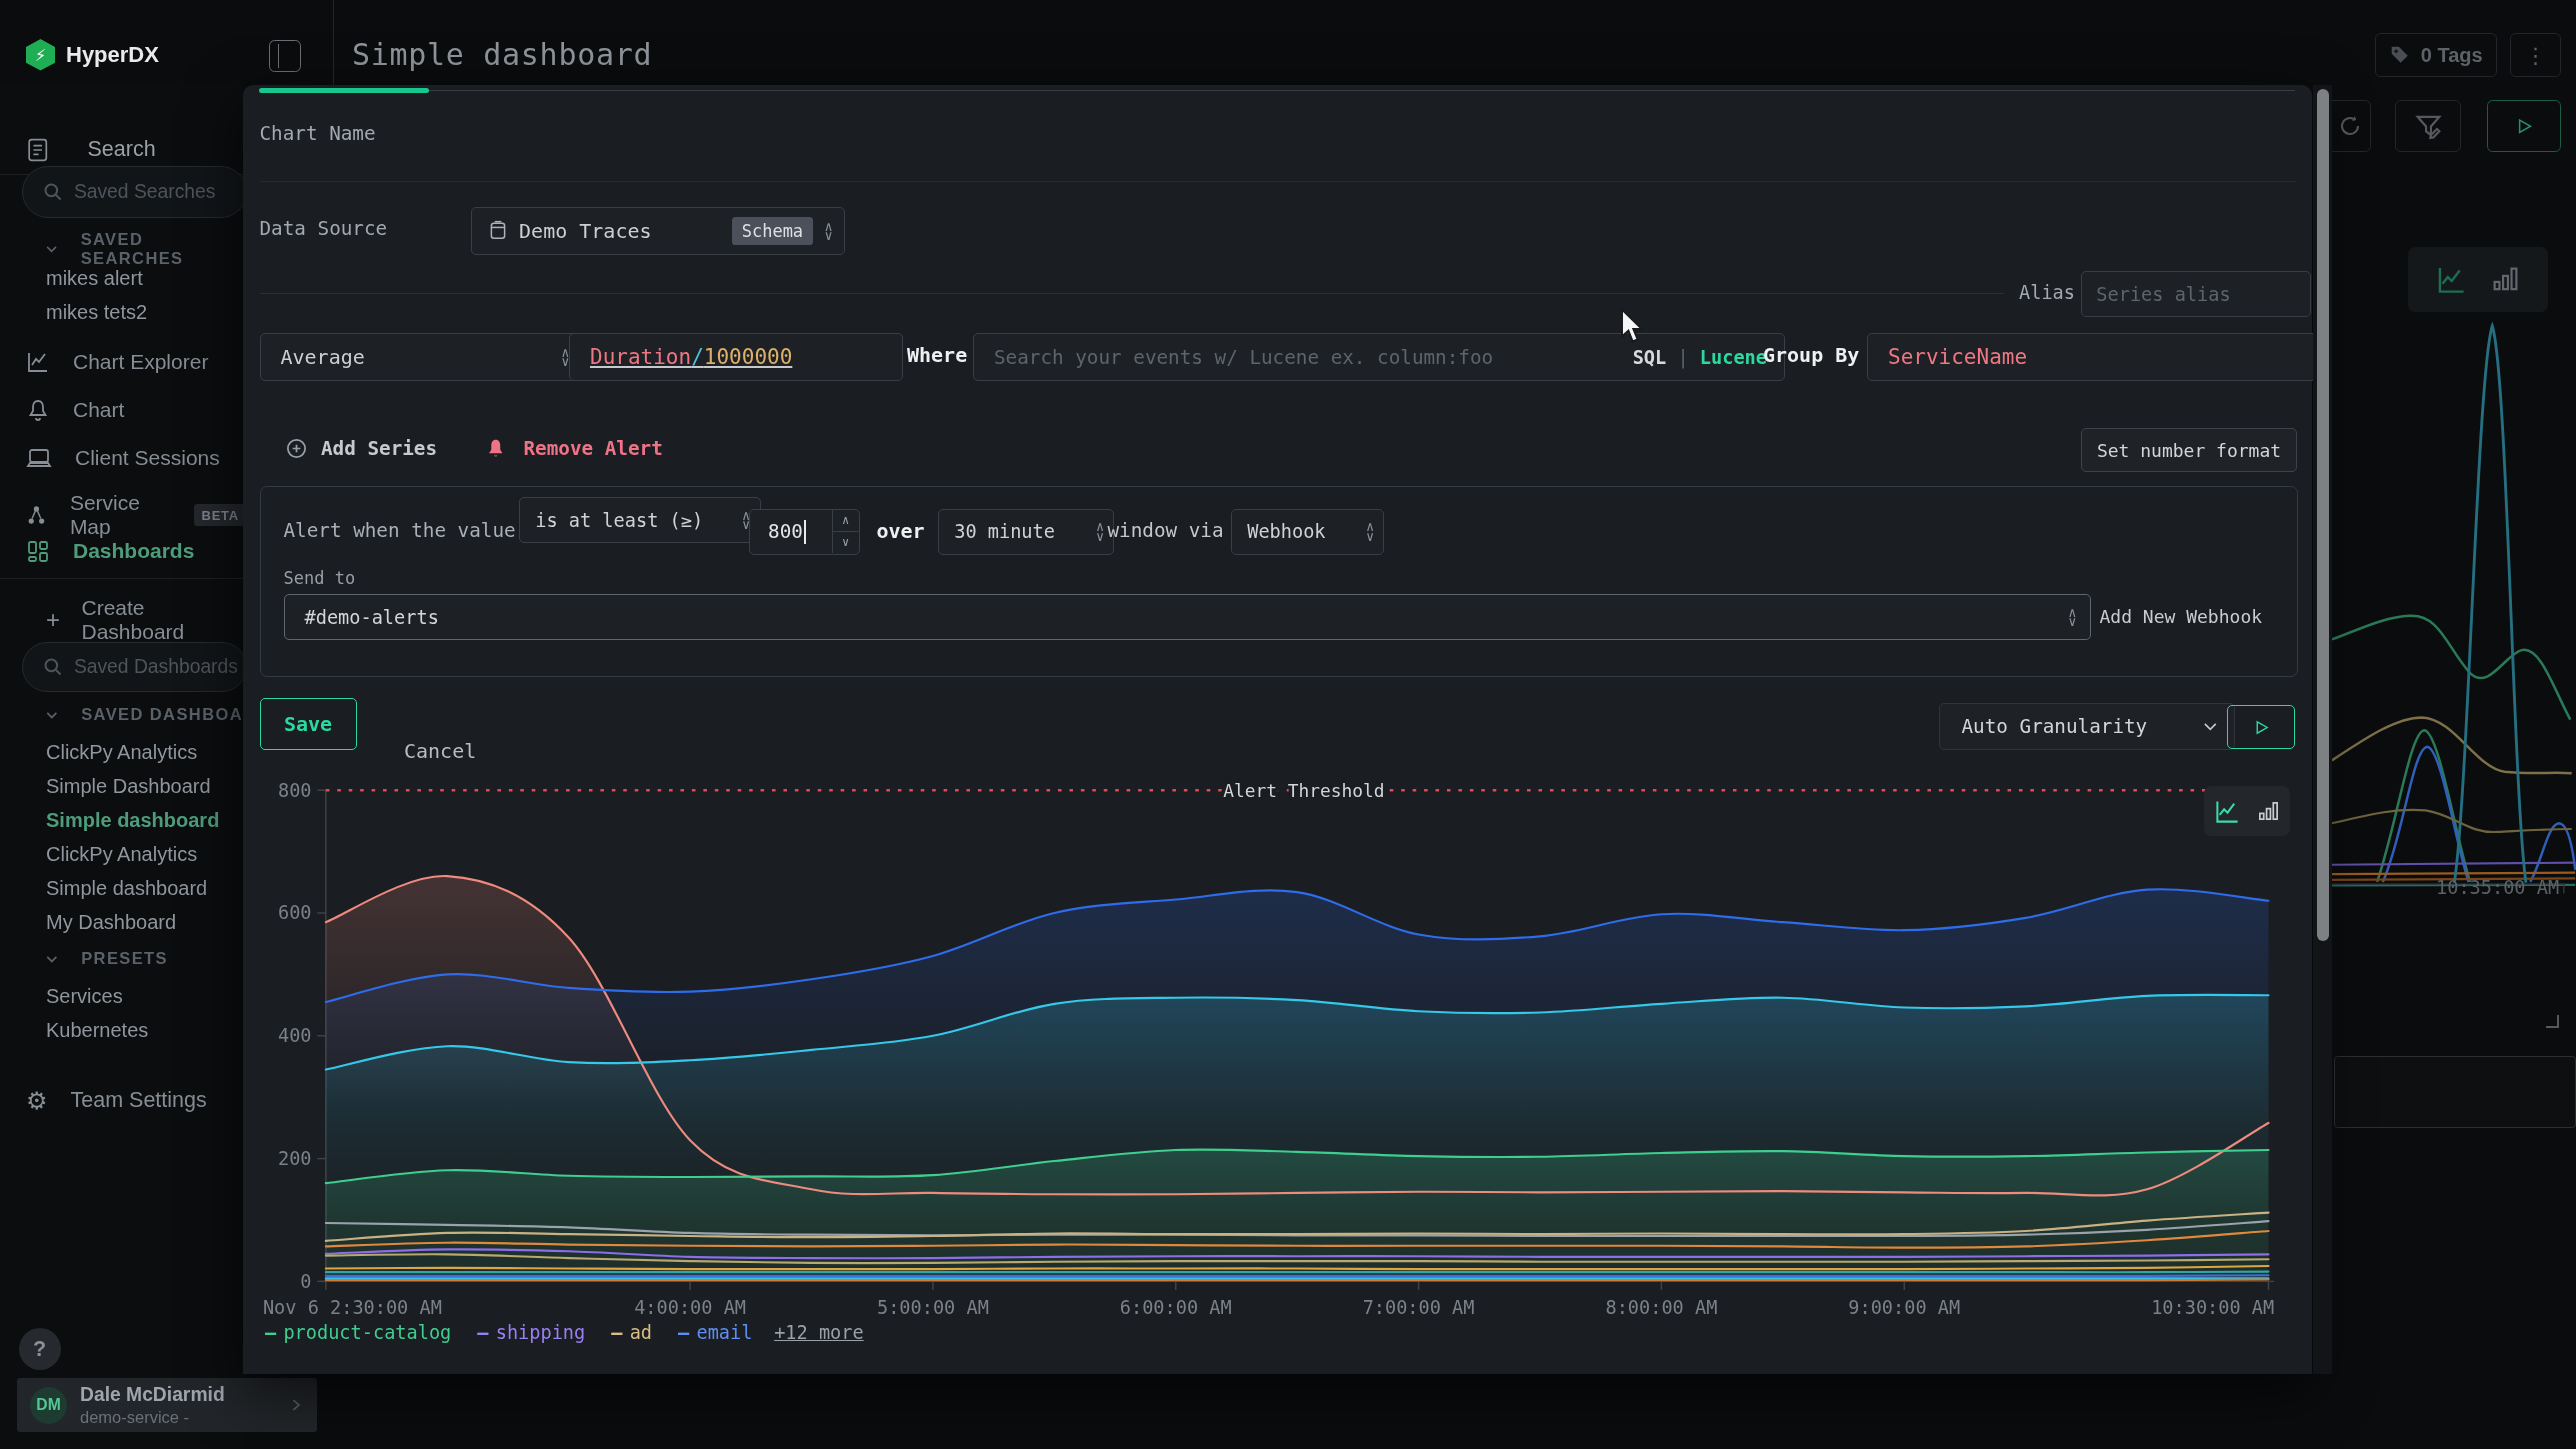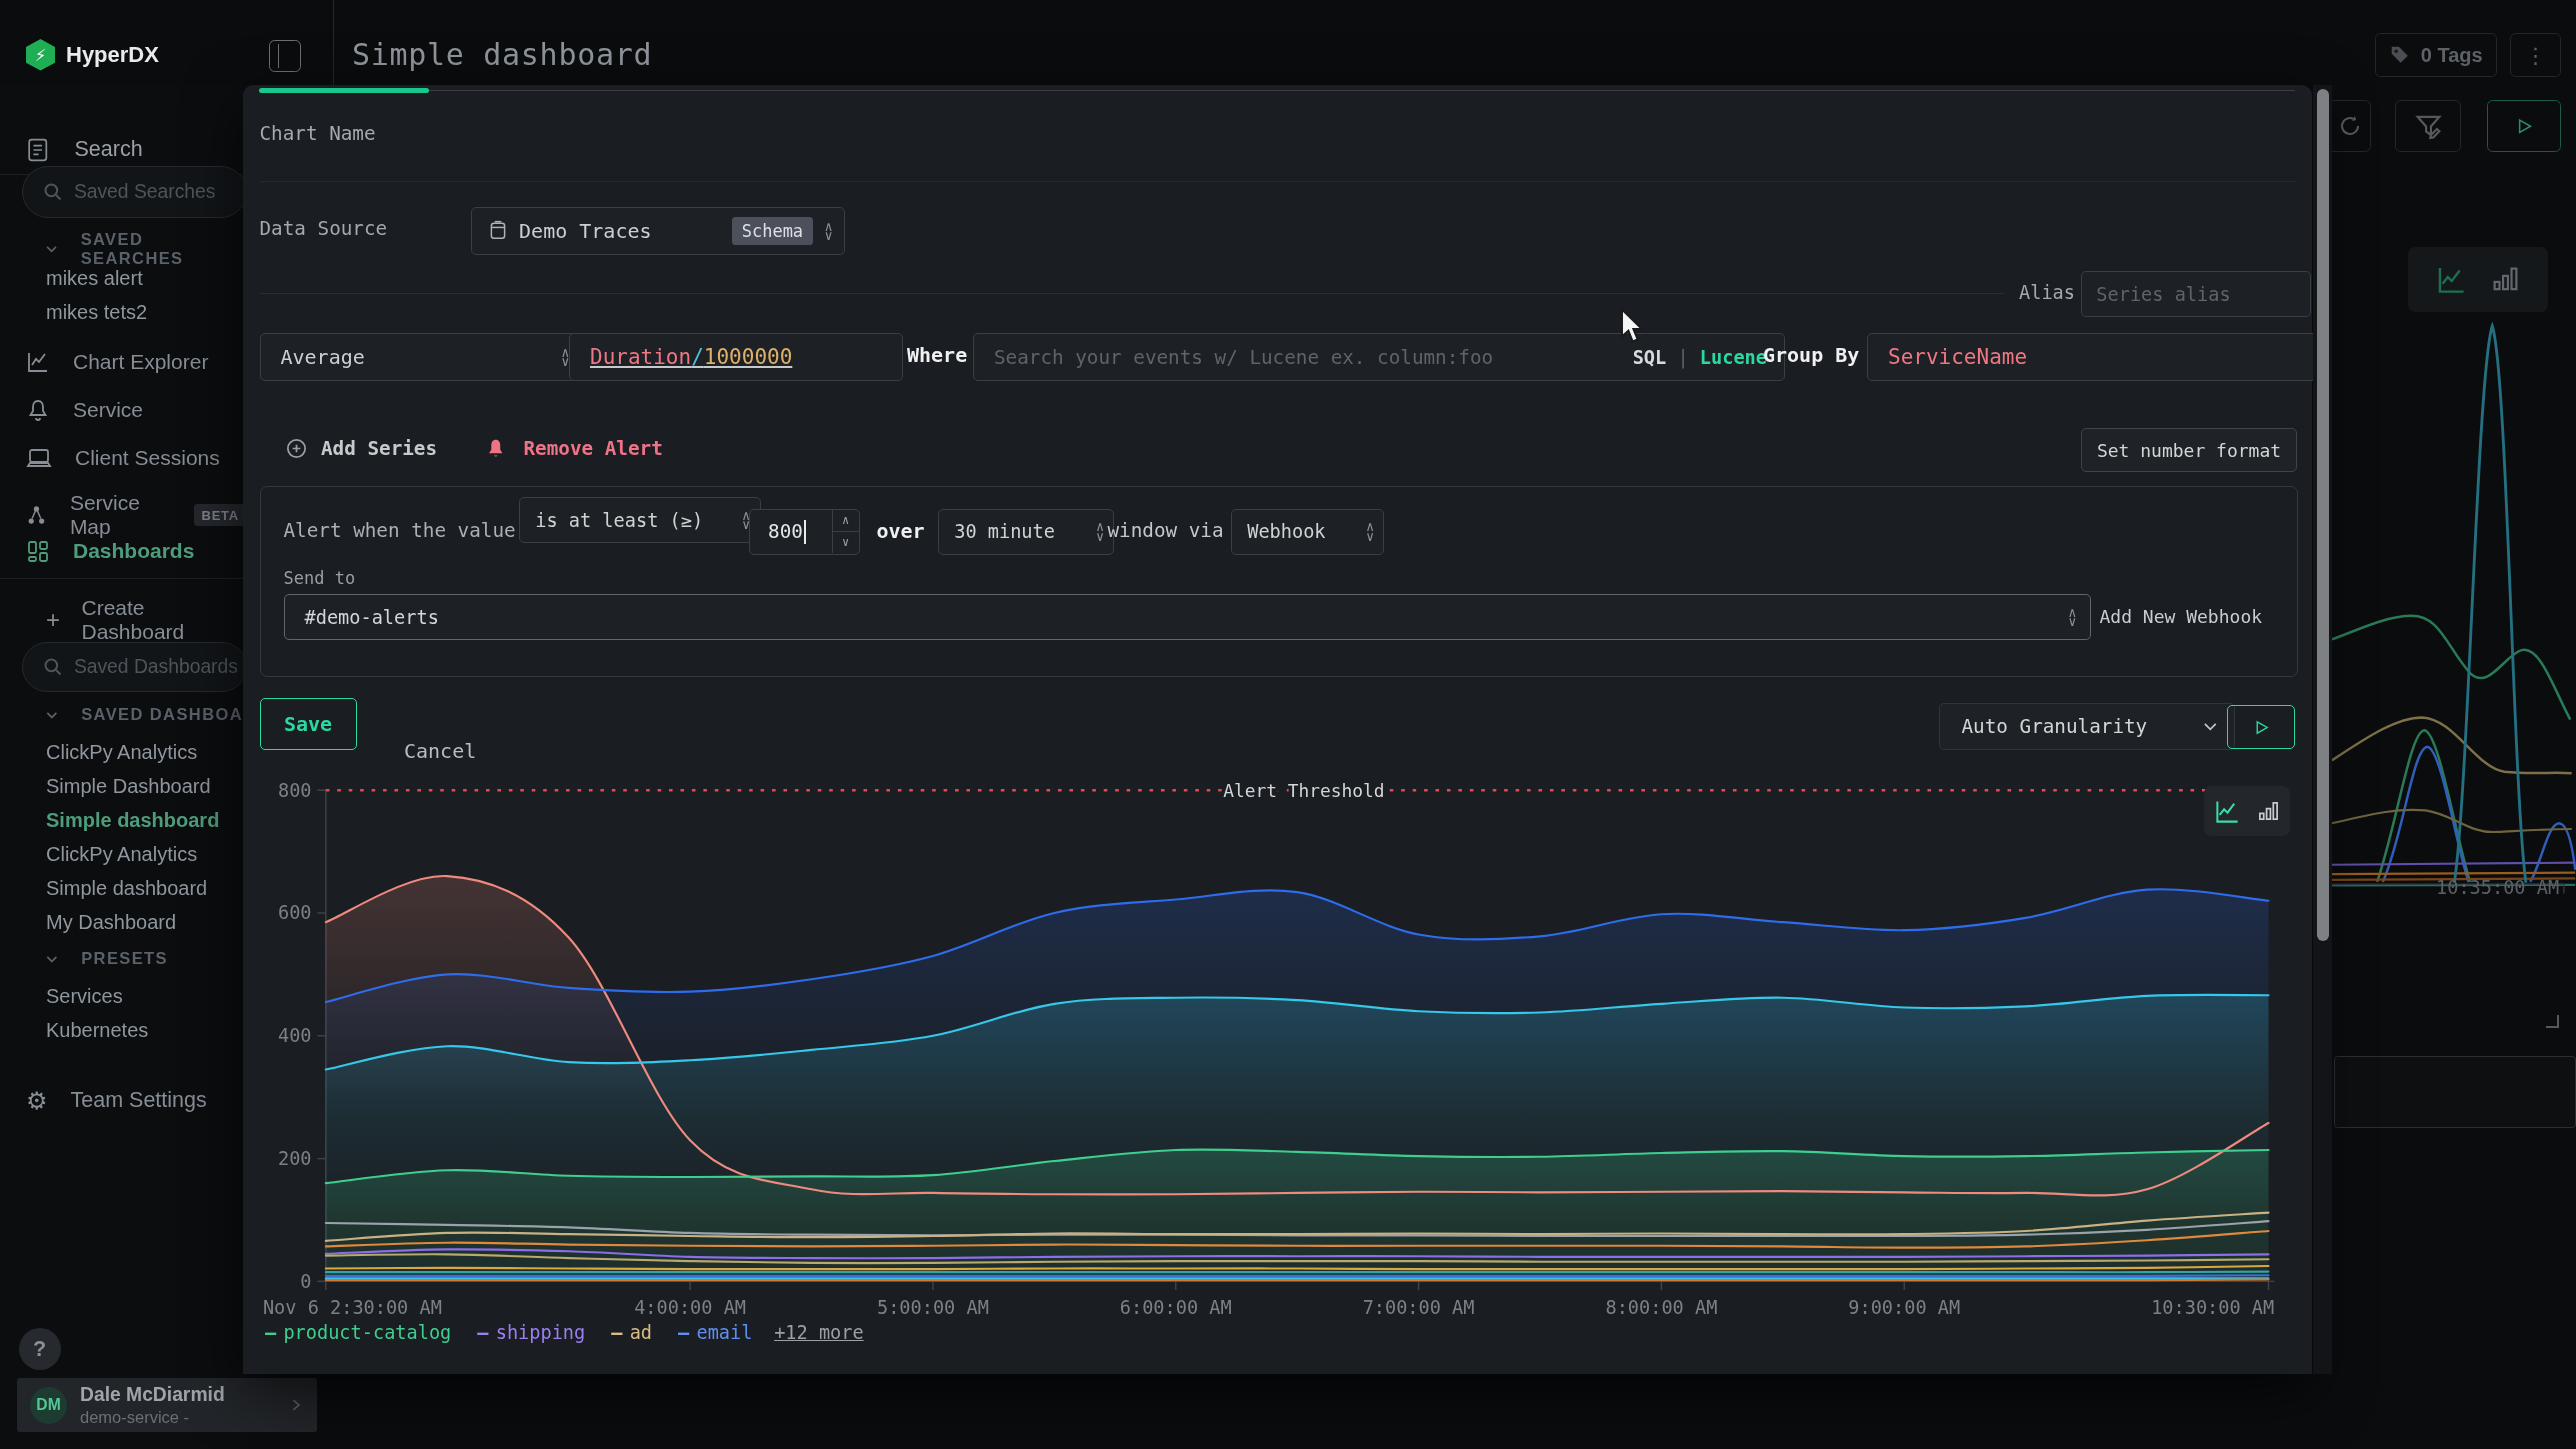--- a/index.html
+++ b/index.html
@@ -111,21 +111,21 @@
     <path d="M3430,1233 C3450,1100 3462,520 3483,455 C3504,520 3512,1100 3530,1233" stroke="#256f80" stroke-width="4" fill="none"></path>
     <path d="M3259,1237 L3599,1236" stroke="#1f6f68" stroke-width="3" fill="none"></path>
     <path d="M3259,1235 L3583,1235 M3583,1235 L3583,1248" stroke="#33373c" stroke-width="2" fill="none"></path>
   </svg>
   <div class="abs mono" style="left:2436px;top:877px;font-size:18.6px;color:#5d6166;">10:35:00 AM</div>
   <div class="abs" style="left:2546px;top:1015px;width:11.4px;height:11.4px;border-right:2.9px solid #55595e;border-bottom:2.9px solid #55595e;"></div>
   <div class="abs" style="left:2334px;top:1056px;width:240px;height:70px;border:0.7px solid #2b2f34;border-radius:3.6px;background:#0d0f11;"></div>
 
   <div class="abs sans" style="left:0;top:85px;width:246px;height:1365px;background:#0b0d0f;">
 
-    <div class="abs" style="left:27px;top:52px;display:flex;align-items:center;gap:26px;">
+    <div class="abs" style="left:27px;top:52px;display:flex;align-items:center;gap:39px;">
       <svg width="21.5" height="24" viewBox="0 0 24 28" fill="none" stroke="#868d94" stroke-width="2">
           <rect x="2" y="2" width="20" height="24" rx="3"></rect>
           <path d="M7 9 h10 M7 14 h10 M7 19 h6"></path>
         </svg>
       <span class="side-item" style="font-size:21.5px;color:#9aa0a6;">Search</span>
     </div>
     <div class="abs divider-h" style="left:0;top:89px;width:246px;"></div>
 
     <div class="abs pill" style="left:21.5px;top:81px;width:203px;height:50px;">
       <svg width="20" height="20" viewBox="0 0 24 24" fill="none" stroke="#4e545b" stroke-width="2.4">
@@ -151,21 +151,21 @@
           <path d="M3 3 v18 h18"></path>
           <path d="M6 15 l4 -6 3 3 6 -8"></path>
         </svg>
       <span class="side-item">Chart Explorer</span>
     </div>
     <div class="abs" style="left:26px;top:313px;display:flex;align-items:center;gap:23px;">
       <svg width="24" height="24" viewBox="0 0 24 24" fill="none" stroke="#868d94" stroke-width="1.8">
           <path d="M12 3 C8.5 3 7 6 7 9 v4 l-2.5 4 h15 L17 13 V9 c0-3-1.5-6-5-6 Z"></path>
           <path d="M10 20 a2 2 0 0 0 4 0"></path>
         </svg>
-      <span class="side-item">Service</span>
+      <span class="side-item">Chart</span>
     </div>
     <div class="abs" style="left:26px;top:361px;display:flex;align-items:center;gap:23px;">
       <svg width="26" height="24" viewBox="0 0 26 24" fill="none" stroke="#868d94" stroke-width="1.8">
           <rect x="4" y="4" width="18" height="12" rx="2"></rect>
           <path d="M2 20 h22 l-2 -3 H4 Z"></path>
         </svg>
       <span class="side-item">Client Sessions</span>
     </div>
     <div class="abs" style="left:26px;top:406px;display:flex;align-items:center;gap:23px;">
       <svg width="24" height="24" viewBox="0 0 24 24" fill="#868d94">

